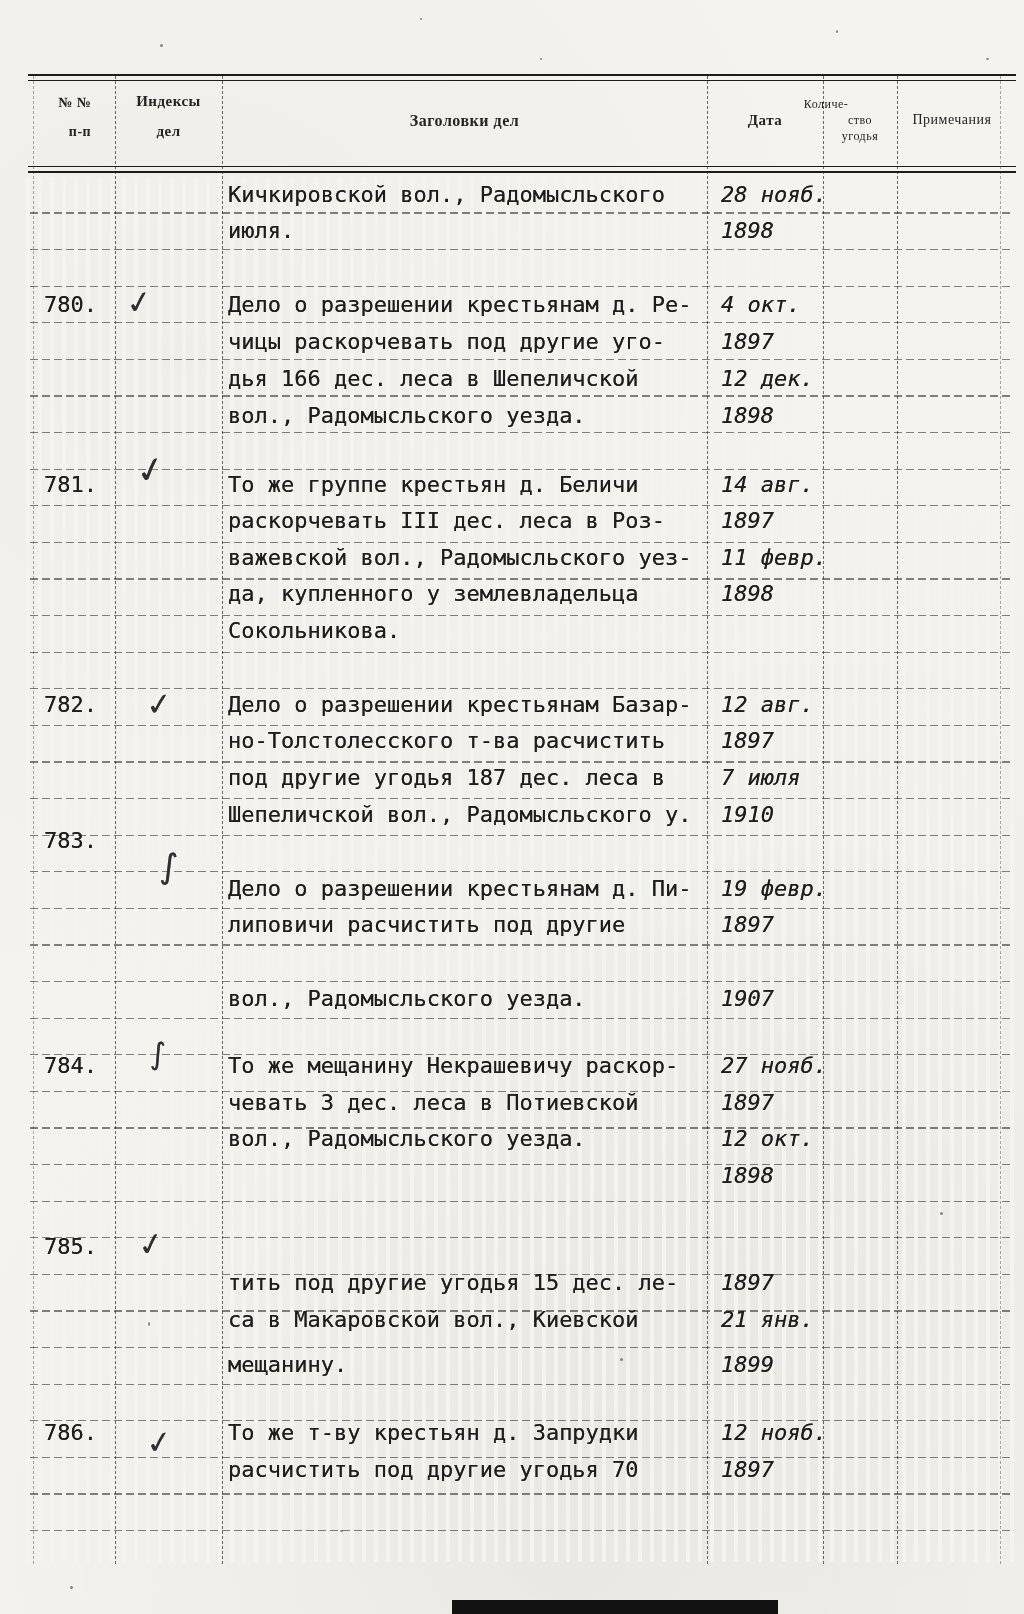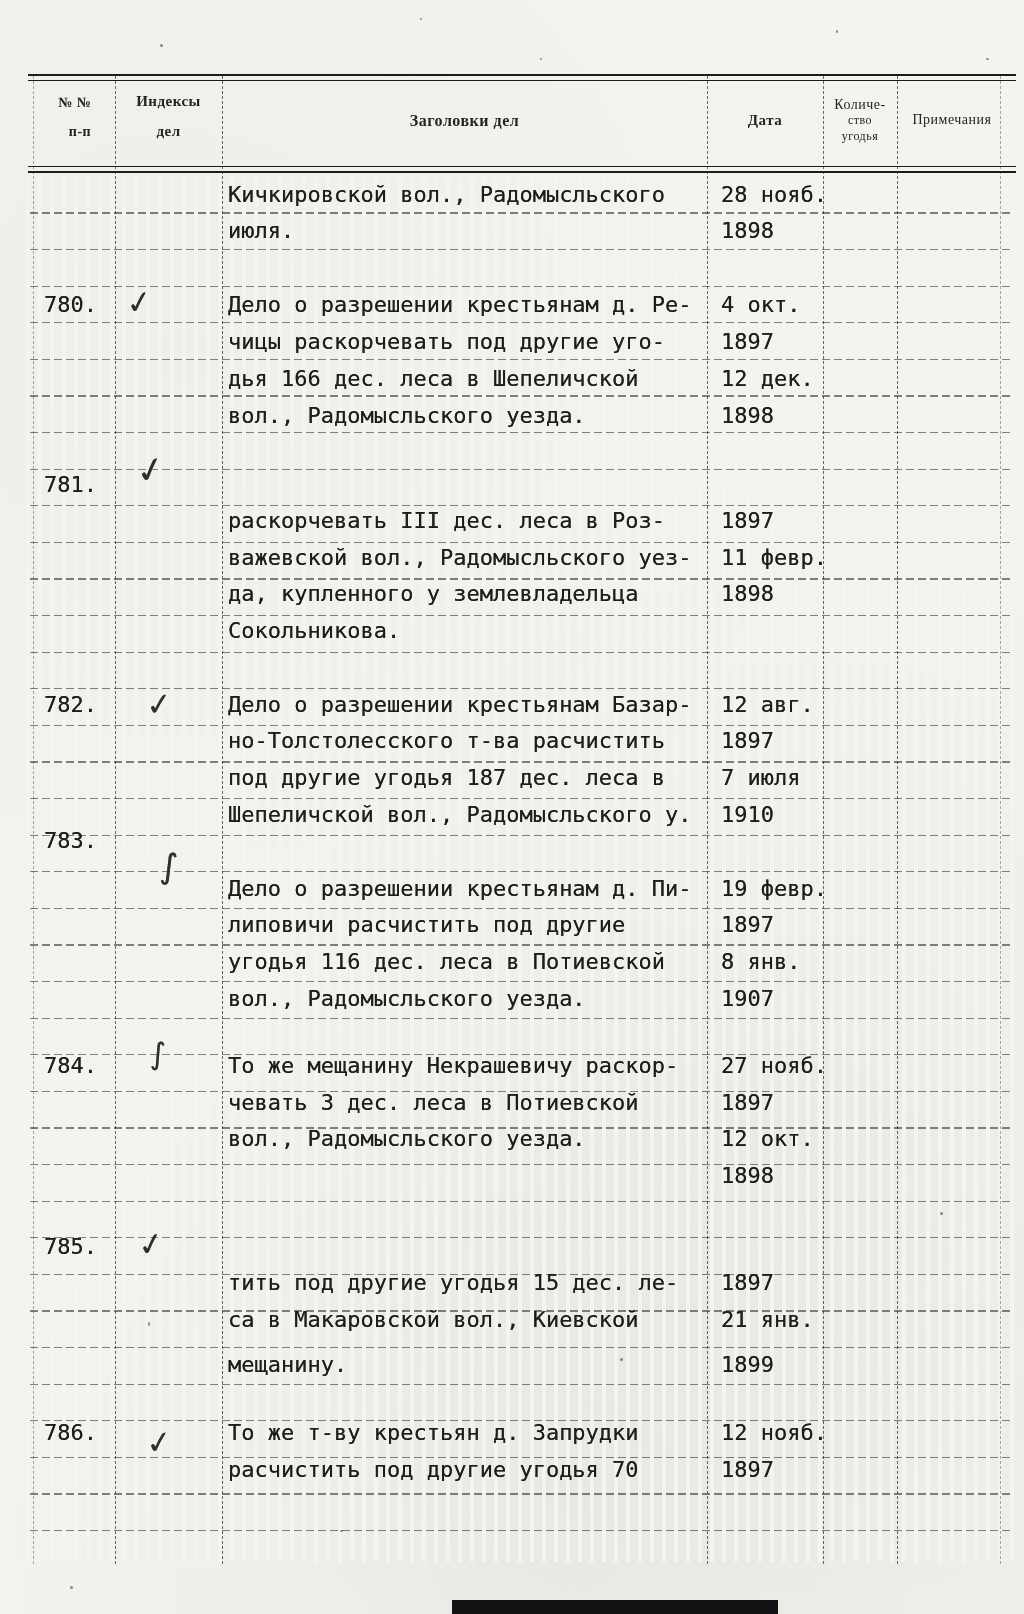--- a/index.html
+++ b/index.html
@@ -25,21 +25,21 @@
       repeating-linear-gradient(180deg, rgba(0,0,0,0) 0 35.4px, rgba(55,55,55,.62) 35.4px 36.6px);
   }
   
   .vl{position:absolute;top:76px;height:1488px;width:0;border-left:1px dashed rgba(35,35,35,.68);z-index:2;}
   .vl.faint{border-left-color:rgba(35,35,35,.38);}
   
   .hc{position:absolute;z-index:5;font-family:"Liberation Serif", serif;color:#242424;text-align:center;font-weight:bold;letter-spacing:.5px;}
   
   .row{position:absolute;left:0;width:1024px;height:30px;z-index:3;}
   .tl{position:absolute;left:228px;font-size:22px;white-space:nowrap;text-shadow:0 0 .6px rgba(25,25,25,.75);}
-  .dt{position:absolute;left:721px;font-size:22px;white-space:nowrap;text-shadow:0 0 .6px rgba(25,25,25,.75);}
+  .dt{position:absolute;left:721px;font-size:22px;white-space:nowrap;text-shadow:0 0 .6px rgba(25,25,25,.75);font-style:italic;}
   .num{position:absolute;left:44px;font-size:22px;z-index:3;white-space:nowrap;text-shadow:0 0 .6px rgba(25,25,25,.75);}
   .mark{position:absolute;z-index:3;font-family:"DejaVu Sans", sans-serif;font-size:31px;color:#2e2e33;text-shadow:0 0 .5px rgba(40,40,40,.6);}
   .spk{position:absolute;border-radius:50%;background:rgba(45,45,45,.55);z-index:5;}
   .bbar{position:absolute;left:452px;top:1600px;width:326px;height:14px;background:#121212;z-index:6;}
 </style>
 </head>
 <body>
 
 <div class="sheet">
 
@@ -57,21 +57,21 @@
   <div class="vl" style="left:823px"></div>
   <div class="vl" style="left:897px"></div>
   <div class="vl faint" style="left:1000px"></div>
 
   <div class="hc" style="left:35px;top:95px;width:80px;font-size:14px">№ №</div>
   <div class="hc" style="left:40px;top:124px;width:80px;font-size:14px">п-п</div>
   <div class="hc" style="left:115px;top:93px;width:107px;font-size:15px">Индексы</div>
   <div class="hc" style="left:115px;top:123px;width:107px;font-size:15px">дел</div>
   <div class="hc" style="left:222px;top:112px;width:485px;font-size:16px">Заголовки дел</div>
   <div class="hc" style="left:707px;top:112px;width:116px;font-size:15px">Дата</div>
-  <div class="hc" style="left:823px;top:97px;width:74px;font-size:14px;font-weight:normal">Количе-</div>
+  <div class="hc" style="left:789px;top:97px;width:74px;font-size:12px;font-weight:normal">Количе-</div>
   <div class="hc" style="left:823px;top:113px;width:74px;font-size:12px;font-weight:normal">ство</div>
   <div class="hc" style="left:823px;top:129px;width:74px;font-size:12px;font-weight:normal">угодья</div>
   <div class="hc" style="left:897px;top:112px;width:110px;font-size:14px;font-weight:normal">Примечания</div>
 
   <div class="row" style="top:182px">
     <span class="tl">Кичкировской вол., Радомысльского</span>
     <span class="dt">28 нояб.</span>
   </div>
   <div class="row" style="top:218px">
     <span class="tl">июля.</span>
@@ -92,20 +92,24 @@
     <span class="tl">дья 166 дес. леса в Шепеличской</span>
     <span class="dt">12 дек.</span>
   </div>
   <div class="row" style="top:403px">
     <span class="tl">вол., Радомысльского уезда.</span>
     <span class="dt">1898</span>
   </div>
 
   <div class="num" style="top:472px">781.</div>
   <div class="mark" style="left:136px;top:450px;font-size:35px;transform:rotate(-13deg)">✓</div>
+  <div class="row" style="top:472px">
+    <span class="tl">То же группе крестьян д. Беличи</span>
+    <span class="dt">14 авг.</span>
+  </div>
   <div class="row" style="top:508px">
     <span class="tl">раскорчевать III дес. леса в Роз-</span>
     <span class="dt">1897</span>
   </div>
   <div class="row" style="top:545px">
     <span class="tl">важевской вол., Радомысльского уез-</span>
     <span class="dt">11 февр.</span>
   </div>
   <div class="row" style="top:581px">
     <span class="tl">да, купленного у землевладельца</span>
@@ -137,24 +141,20 @@
 
   <div class="num" style="top:828px">783.</div>
   <div class="mark" style="left:160px;top:846px;font-size:34px;transform:rotate(4deg)">∫</div>
   <div class="row" style="top:876px">
     <span class="tl">Дело о разрешении крестьянам д. Пи-</span>
     <span class="dt">19 февр.</span>
   </div>
   <div class="row" style="top:912px">
     <span class="tl">липовичи расчистить под другие</span>
     <span class="dt">1897</span>
-  </div>
-  <div class="row" style="top:949px">
-    <span class="tl">угодья 116 дес. леса в Потиевской</span>
-    <span class="dt">8 янв.</span>
   </div>
   <div class="row" style="top:986px">
     <span class="tl">вол., Радомысльского уезда.</span>
     <span class="dt">1907</span>
   </div>
 
   <div class="num" style="top:1053px">784.</div>
   <div class="mark" style="left:150px;top:1036px;font-size:30px;transform:rotate(2deg)">∫</div>
   <div class="row" style="top:1053px">
     <span class="tl">То же мещанину Некрашевичу раскор-</span>

